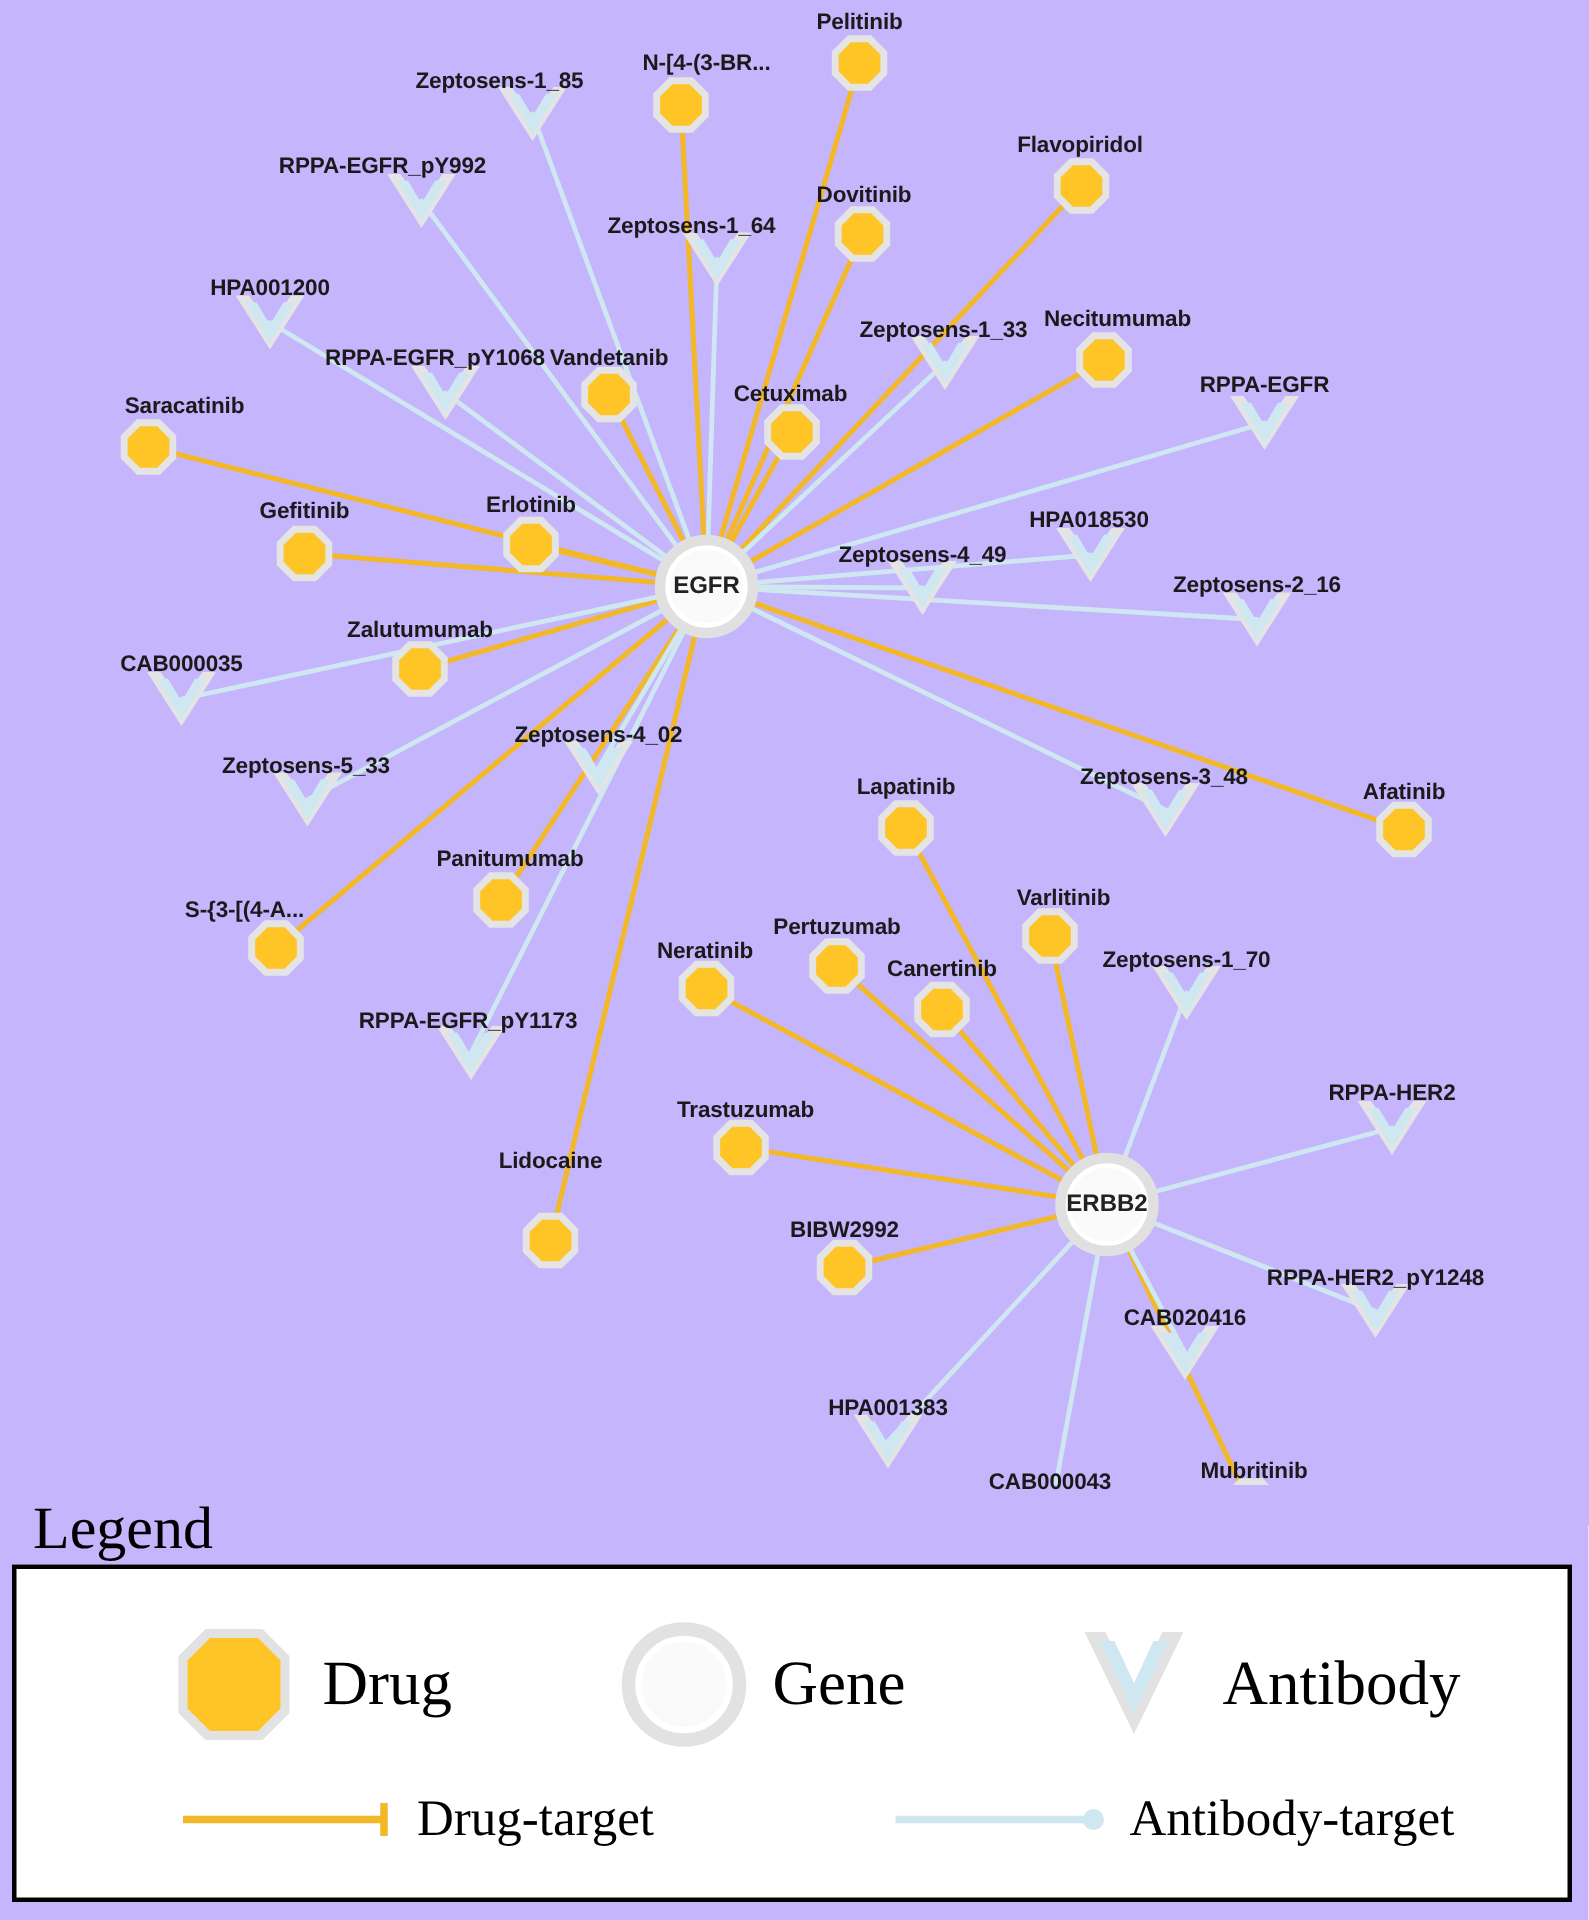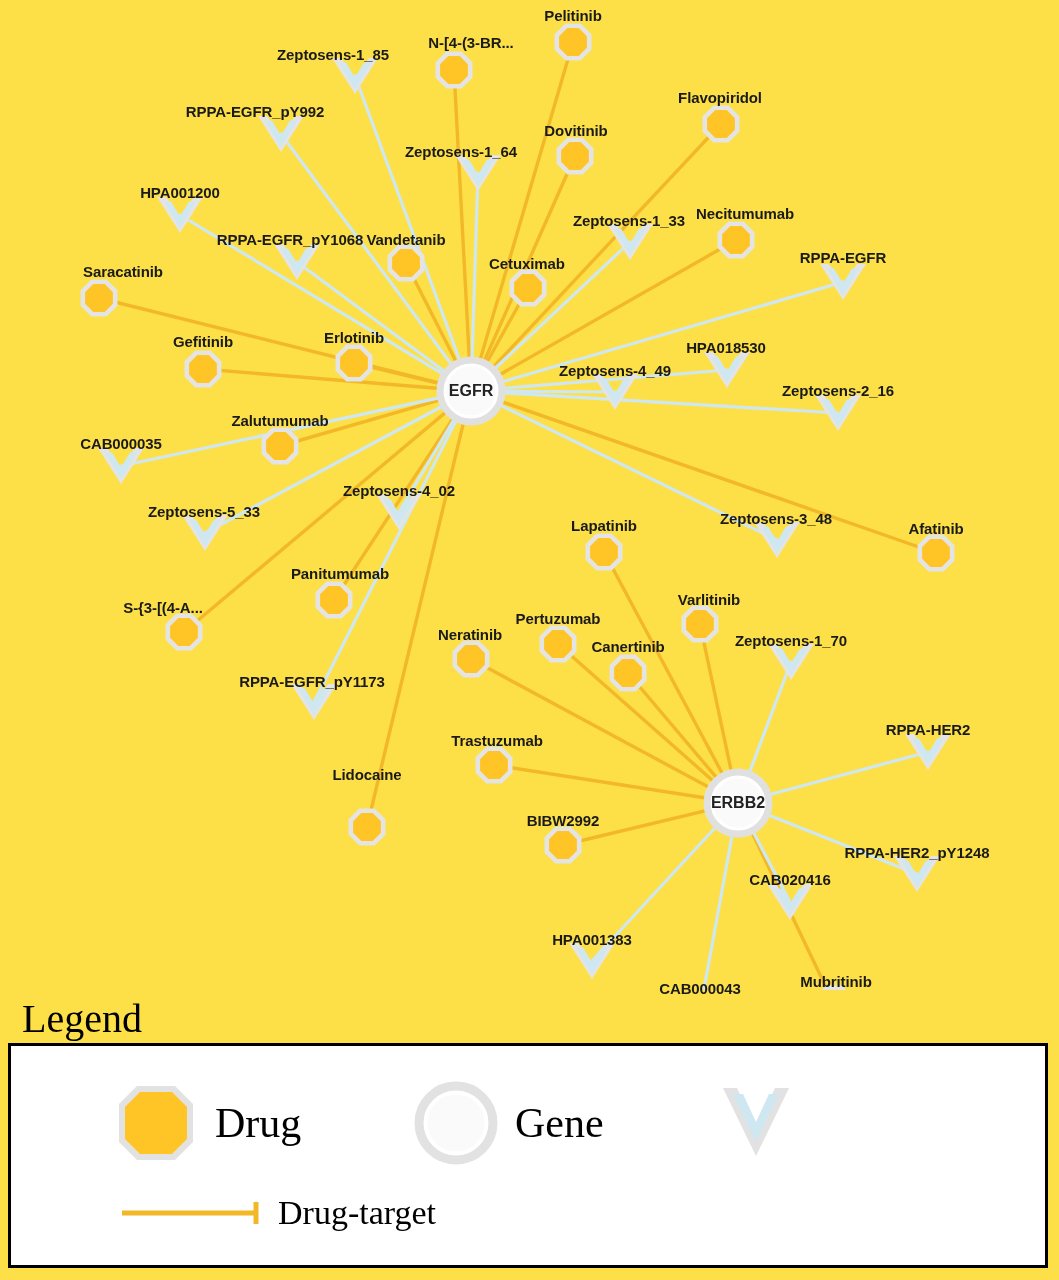--- a/index.html
+++ b/index.html
@@ -6,21 +6,21 @@
     margin: 0;
     padding: 0;
     background: #ffffff;
     font-family: "Liberation Sans", sans-serif;
   }
   #page {
     position: relative;
     width: 1059px;
     height: 1280px;
     overflow: hidden;
-    background: #fde047;
+    background: #c4b5fd;
   }
   #network {
     position: absolute;
     left: 0;
     top: 0;
     width: 1059px;
     height: 990px;
   }
   #network svg {
     position: absolute;
@@ -315,28 +315,36 @@
           <circle cx="45" cy="45" r="30" fill="#FAFAFA" stroke="#FFFFFF" stroke-width="3"></circle>
         </svg>
         <span class="legend-text">Gene</span>
       </div>
 
       <div class="legend-item" style="left:700px; top:14px;">
         <svg width="90" height="90" viewBox="0 0 90 90">
           <polygon points="12,10 45,78 78,10 64,10 45,50 26,10" fill="#E2E2E2"></polygon>
           <polygon points="22,16 45,64 68,16 58,16 45,44 32,16" fill="#CFE7F0"></polygon>
         </svg>
+        <span class="legend-text">Antibody</span>
       </div>
     </div>
 
     <div class="legend-row2">
       <div class="legend-item" style="left:95px; top:0px;">
         <svg width="150" height="34" viewBox="0 0 150 34">
           <line x1="4" y1="17" x2="138" y2="17" stroke="#F2B827" stroke-width="5"></line>
           <line x1="138" y1="6" x2="138" y2="28" stroke="#F2B827" stroke-width="5"></line>
         </svg>
         <span class="legend-edge-text">Drug-target</span>
       </div>
 
+      <div class="legend-item" style="left:570px; top:0px;">
+        <svg width="150" height="34" viewBox="0 0 150 34">
+          <line x1="4" y1="17" x2="132" y2="17" stroke="#CFE7F0" stroke-width="5"></line>
+          <circle cx="136" cy="17" r="7" fill="#CFE7F0"></circle>
+        </svg>
+        <span class="legend-edge-text">Antibody-target</span>
+      </div>
     </div>
   </div>
 
 </div>
 
 </body></html>

